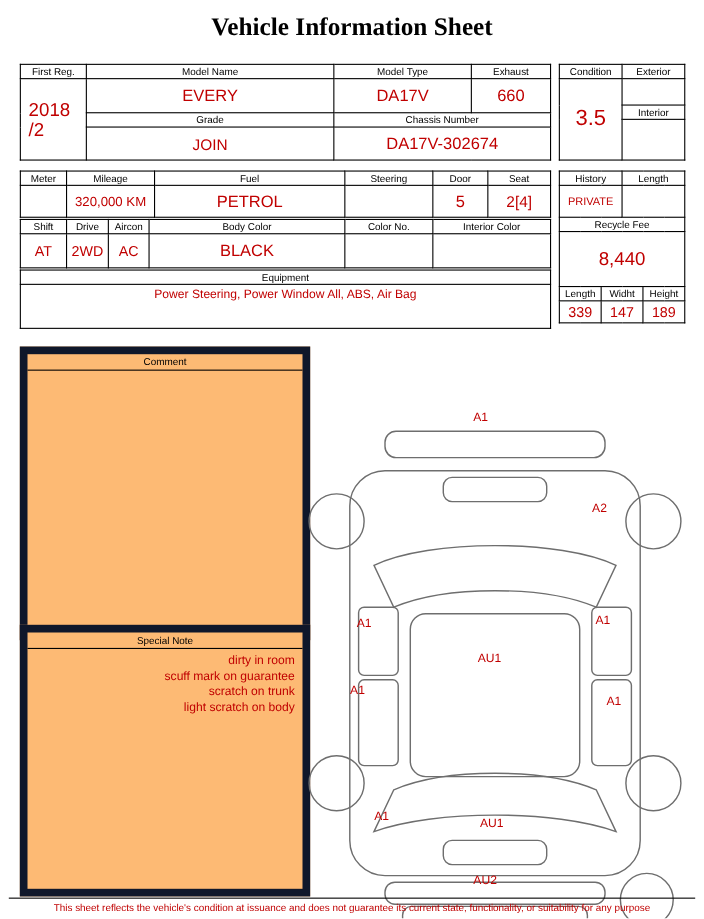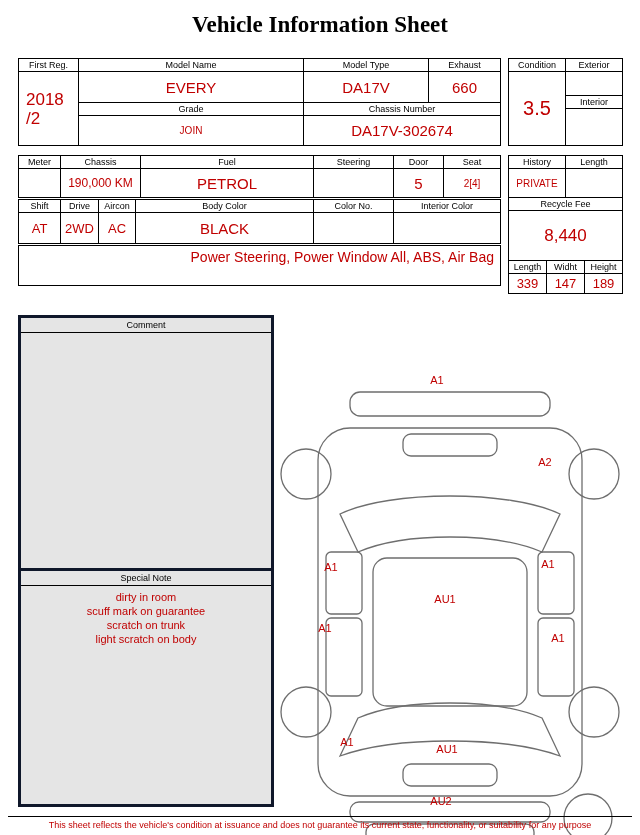--- a/index.html
+++ b/index.html
@@ -10,26 +10,26 @@
   }
   .title {
     position:absolute; top:12px; left:0; width:100%; text-align:center;
     font-family:"Liberation Serif", serif; font-size:23px; font-weight:600;
   }
   table.grid { position:absolute; border-collapse:collapse; table-layout:fixed; background:#fff; }
   .grid td { border:1px solid #000; padding:0; text-align:center; vertical-align:middle; overflow:hidden; }
   td.lbl { font-size:9px; color:#000;margin-left:35px; }
   .val { color:var(--accent); }
   .fs10{font-size:10px}.fs12{font-size:12px}.fs13{font-size:13px}
-  .fs14{font-size:10px}.fs15{font-size:15px}.fs17{font-size:17px}.fs20{font-size:20px}
+  .fs14{font-size:14px}.fs15{font-size:15px}.fs17{font-size:17px}.fs20{font-size:20px}
   td.firstreg { text-align:left; padding-left:7px; font-size:17px; line-height:19px;margin-left:31px; }
-  td.eq { text-align:right; vertical-align:top; padding:3px 6px; font-size:14px; }
-  .box { position:absolute; border:3px solid #0f172a; background:#e5e5e5; }
+  td.eq { text-align:center; vertical-align:top; padding:3px 6px; font-size:11px; }
+  .box { position:absolute; border:7px solid #0f172a; background:#fdba74; }
   .box-header { height:14px; line-height:14px; text-align:center; font-size:9px; border-bottom:1px solid #000; }
-  .note-lines { padding:4px 7px; color:var(--accent); font-size:11px; line-height:14px; text-align:center; }
+  .note-lines { padding:4px 7px; color:var(--accent); font-size:11px; line-height:14px; text-align:right; }
   .diagram { position:absolute; left:270px; top:318px; width:360px; height:487px;margin-top:48px; }
   .diagram svg { position:absolute; left:0; top:0; }
   .marks { position:absolute; left:0; top:0; width:100%; height:100%; }
   .mark { position:absolute; transform:translate(-50%,-50%); color:var(--accent); font-size:11px; white-space:nowrap; }
   .footer {
     position:absolute; left:8px; top:816px; width:624px; border-top:1px solid #000;
     padding-top:3px; text-align:center; font-size:9px; color:var(--accent);
   }
 </style>
 </head>
@@ -101,29 +101,29 @@
         <col style="width:42px">
         <col style="width:80px">
         <col style="width:173px">
         <col style="width:80px">
         <col style="width:50px">
         <col style="width:57px">
       </colgroup>
     <tbody>
         <tr style="height:13px">
       <td class="lbl">Meter</td>
-      <td class="lbl">Chassis</td>
+      <td class="lbl">Mileage</td>
       <td class="lbl">Fuel</td>
       <td class="lbl">Steering</td>
       <td class="lbl">Door</td>
       <td class="lbl">Seat</td>
     </tr>
     <tr style="height:29px">
       <td></td>
-      <td class="val fs12">190,000 KM</td>
+      <td class="val fs12">320,000 KM</td>
       <td class="val fs15">PETROL</td>
       <td></td>
       <td class="val fs15">5</td>
       <td class="val fs14">2[4]</td>
     </tr>
   </tbody>
     </table>
 
   <table class="grid" style="left:18px; top:199px; width:482px;">
     <colgroup>
@@ -152,20 +152,23 @@
       <td></td>
     </tr>
   </tbody>
     </table>
 
   <table class="grid" style="left:18px; top:245px; width:482px;">
     <colgroup>
         <col style="width:482px">
       </colgroup>
     <tbody>
+        <tr style="height:13px">
+      <td class="lbl">Equipment</td>
+    </tr>
     <tr style="height:40px">
       <td class="val eq">Power Steering, Power Window  All, ABS, Air Bag</td>
     </tr>
   </tbody>
     </table>
 
   <table class="grid" style="left:508px; top:155px; width:114px;">
     <colgroup>
         <col style="width:19px">
         <col style="width:19px">

